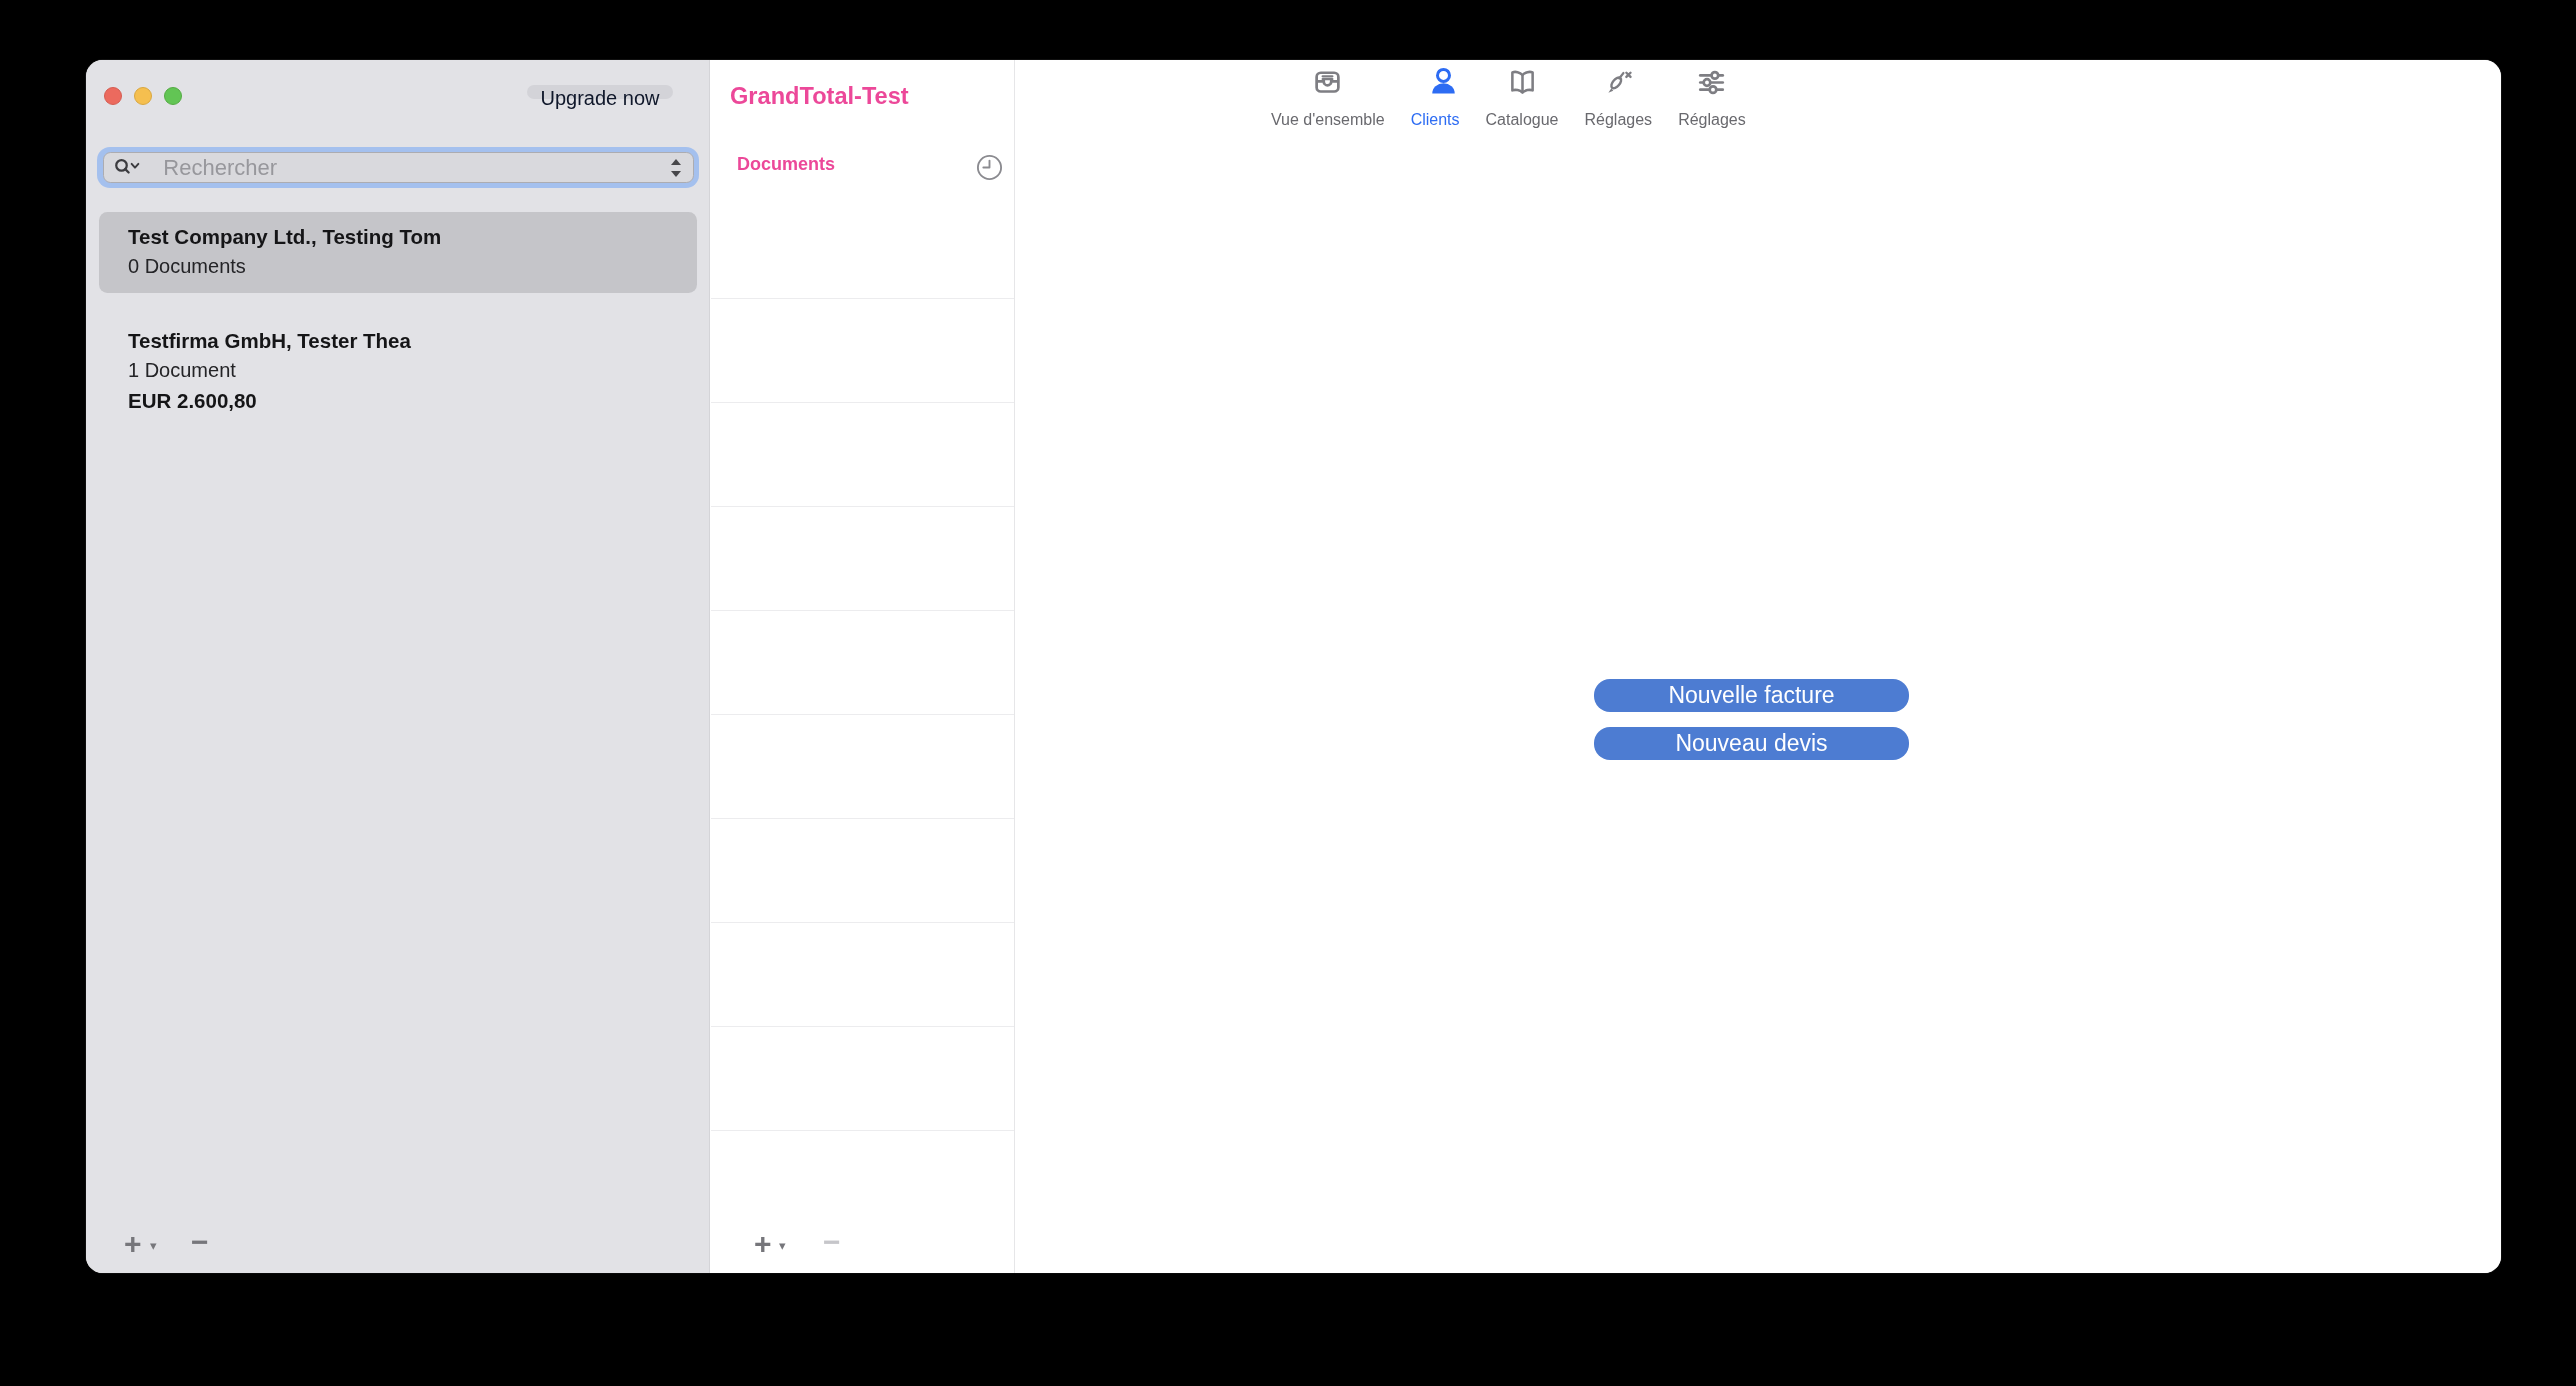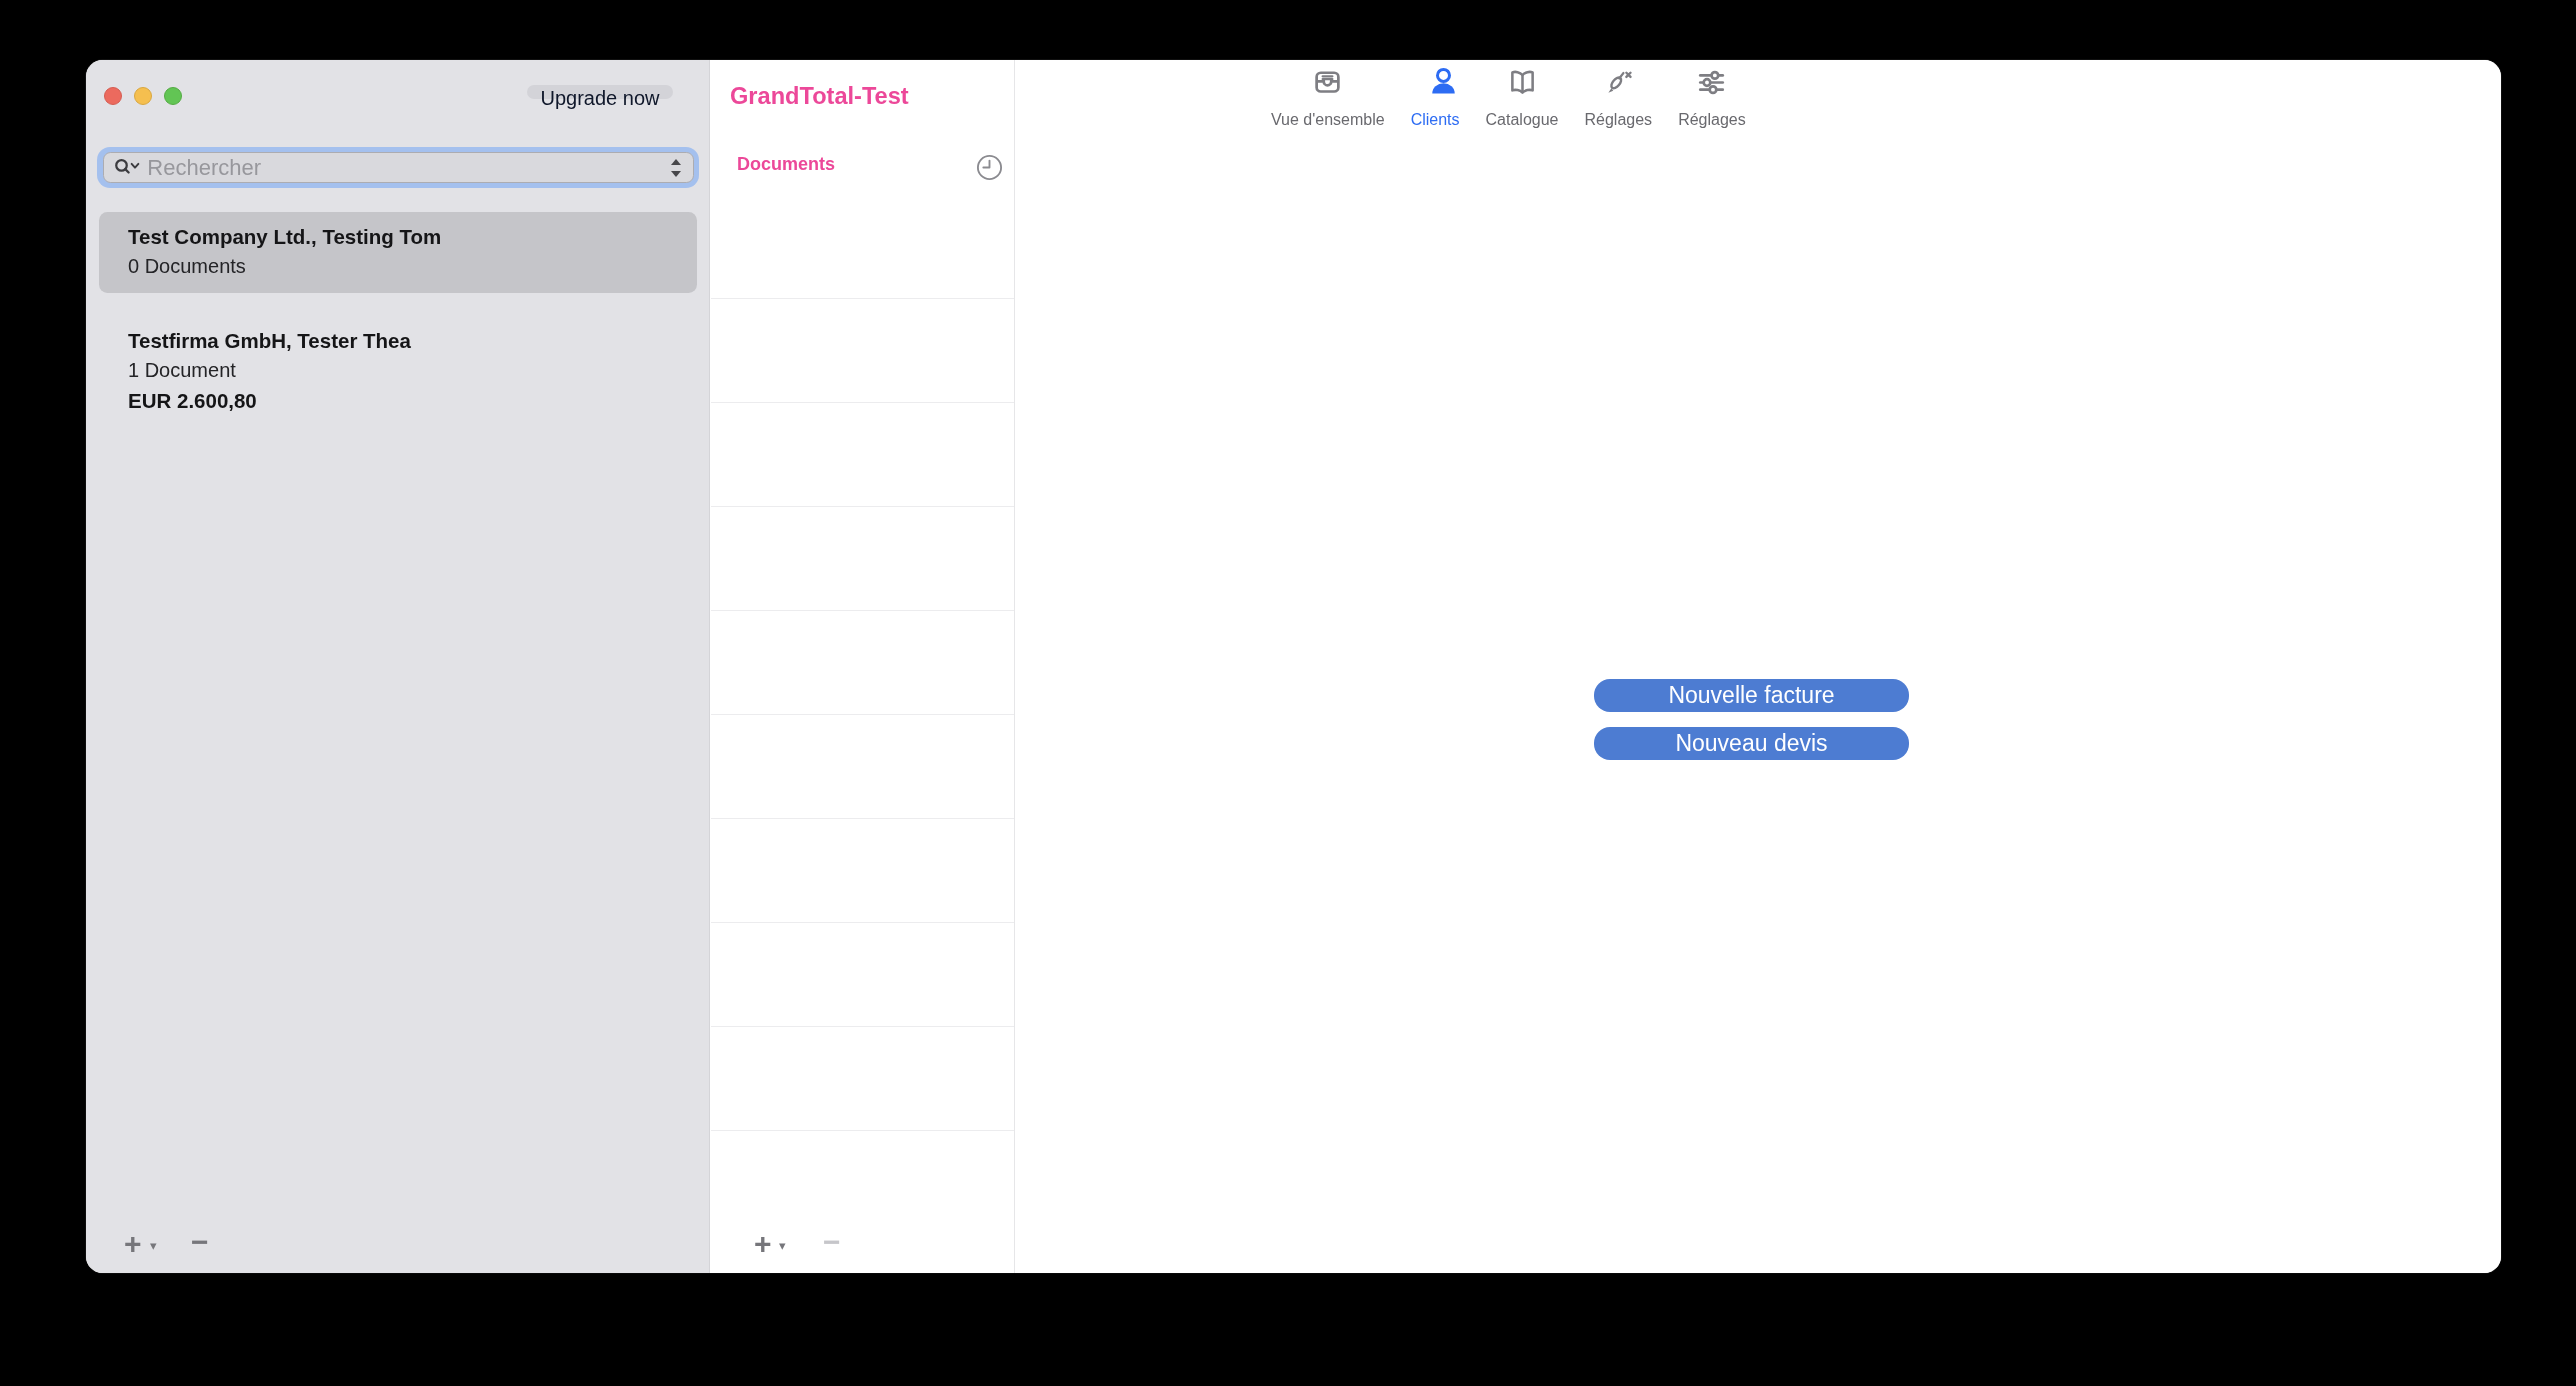--- a/index.html
+++ b/index.html
@@ -17,21 +17,21 @@
   .tl.red{background:#ec6a5e;border:0.8px solid #d55d52;}
   .tl.yellow{background:#f5bf4f;border:0.8px solid #d9a740;}
   .tl.green{background:#62c554;border:0.8px solid #55ab44;}
   .upgrade{position:absolute;left:441px;top:25px;width:146px;height:14px;border:none;
            border-radius:13.7px;background:#d3d3d8;color:#0f172a;font-size:20px;
            font-family:inherit;text-align:center;line-height:26.6px;padding:0;}
   .search-ring{position:absolute;left:11.4px;top:87px;width:602px;height:41px;
                border-radius:13px;background:#a4c0ee;}
   .search-field{position:absolute;left:5.3px;top:5.3px;right:5.3px;bottom:5.3px;border-radius:7.6px;
                 background:#d9d9dd;border:0.8px solid #acacb1;box-sizing:border-box;
-                display:flex;align-items:center;padding:0 10.6px;}
+                display:flex;align-items:center;padding:0 10.6px;gap:16px;}
   .placeholder{color:#97979c;font-size:22px;margin-left:6px;white-space:nowrap;}
   .stepper{position:absolute;right:12px;top:50%;transform:translateY(-50%);
            display:flex;flex-direction:column;gap:6px;align-items:center;}
   .tri-up{width:0;height:0;border-left:5.3px solid transparent;border-right:5.3px solid transparent;
           border-bottom:6.8px solid #47474b;}
   .tri-down{width:0;height:0;border-left:5.3px solid transparent;border-right:5.3px solid transparent;
             border-top:6.8px solid #47474b;}
   .client-row{position:absolute;left:13px;width:598px;box-sizing:border-box;
               padding:13px 15px 0 29px;border-radius:8.4px;}
   .client-row.selected{background:#c5c5c9;}

